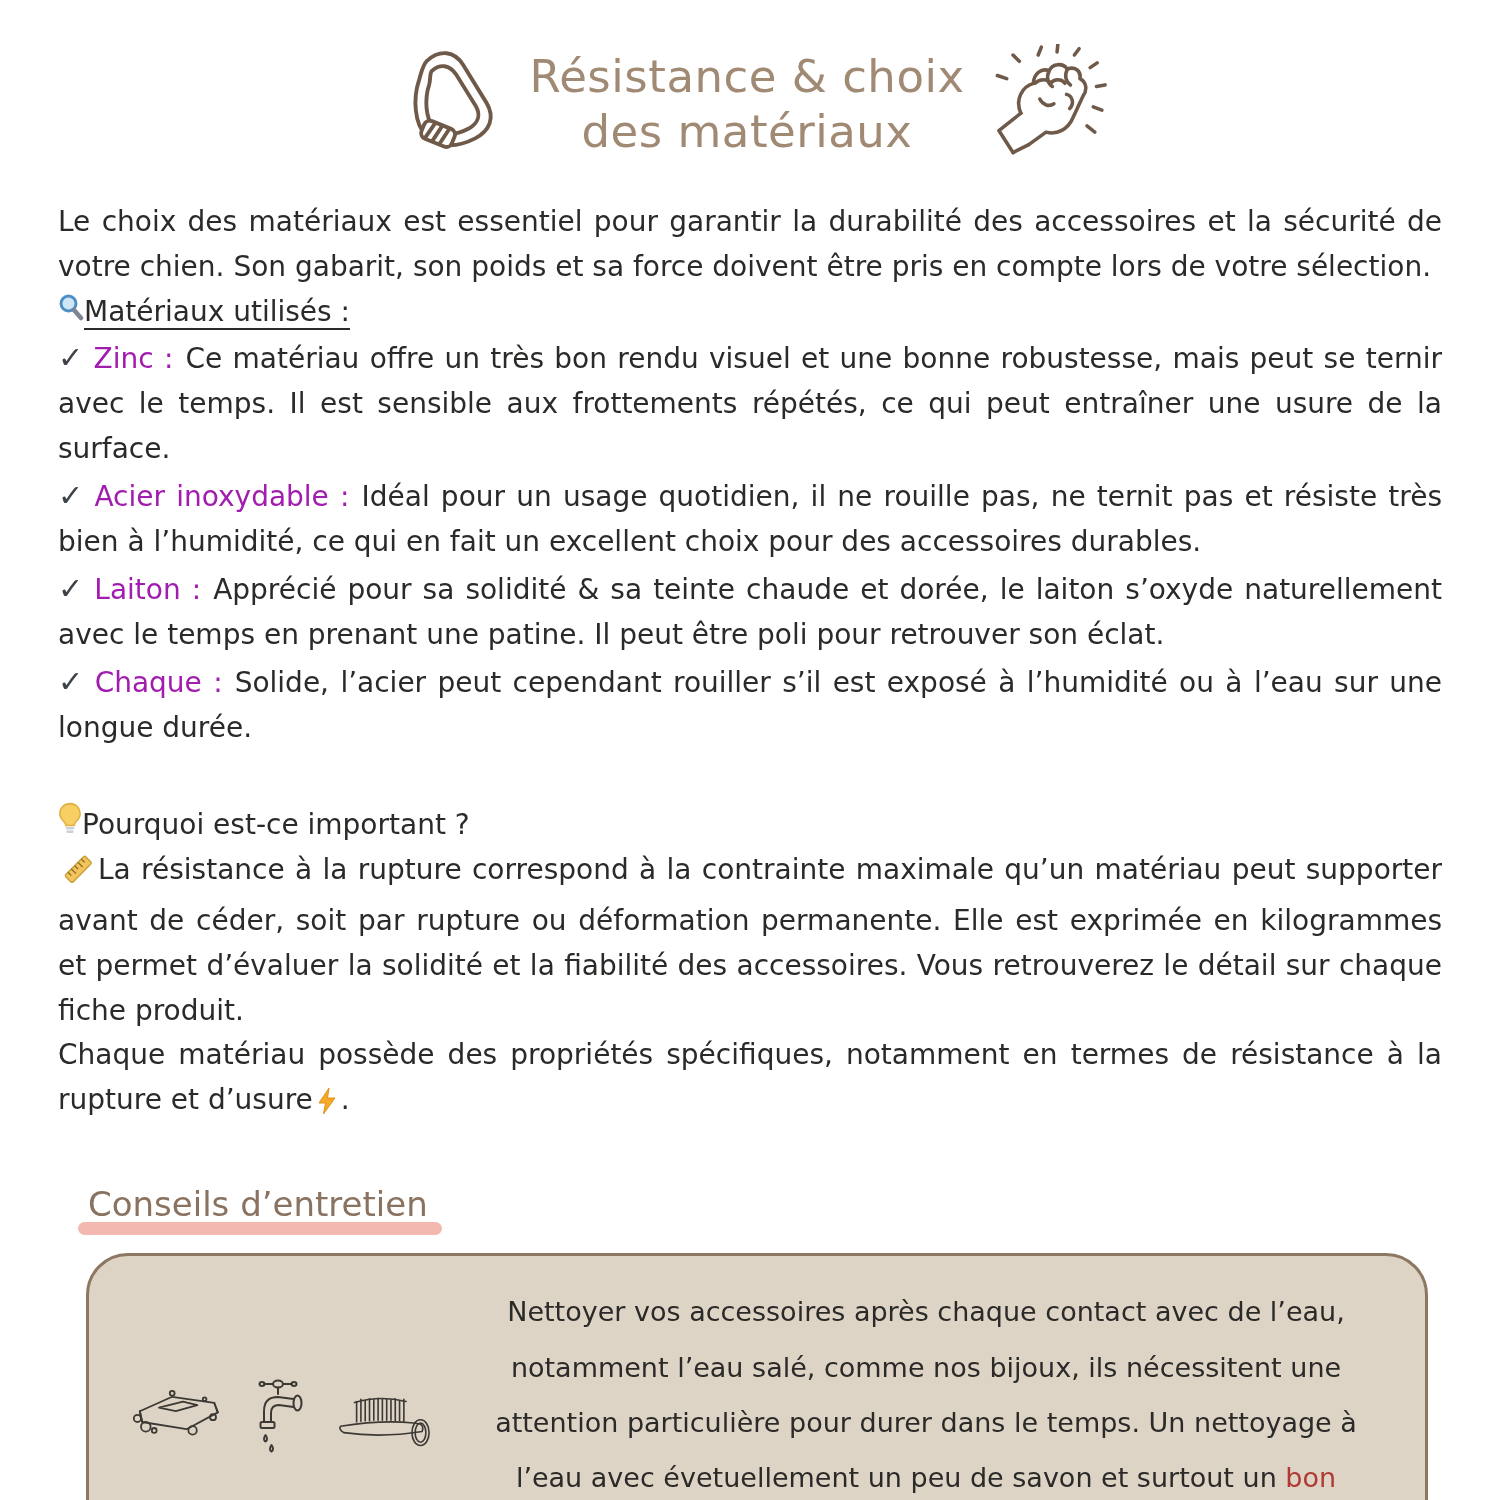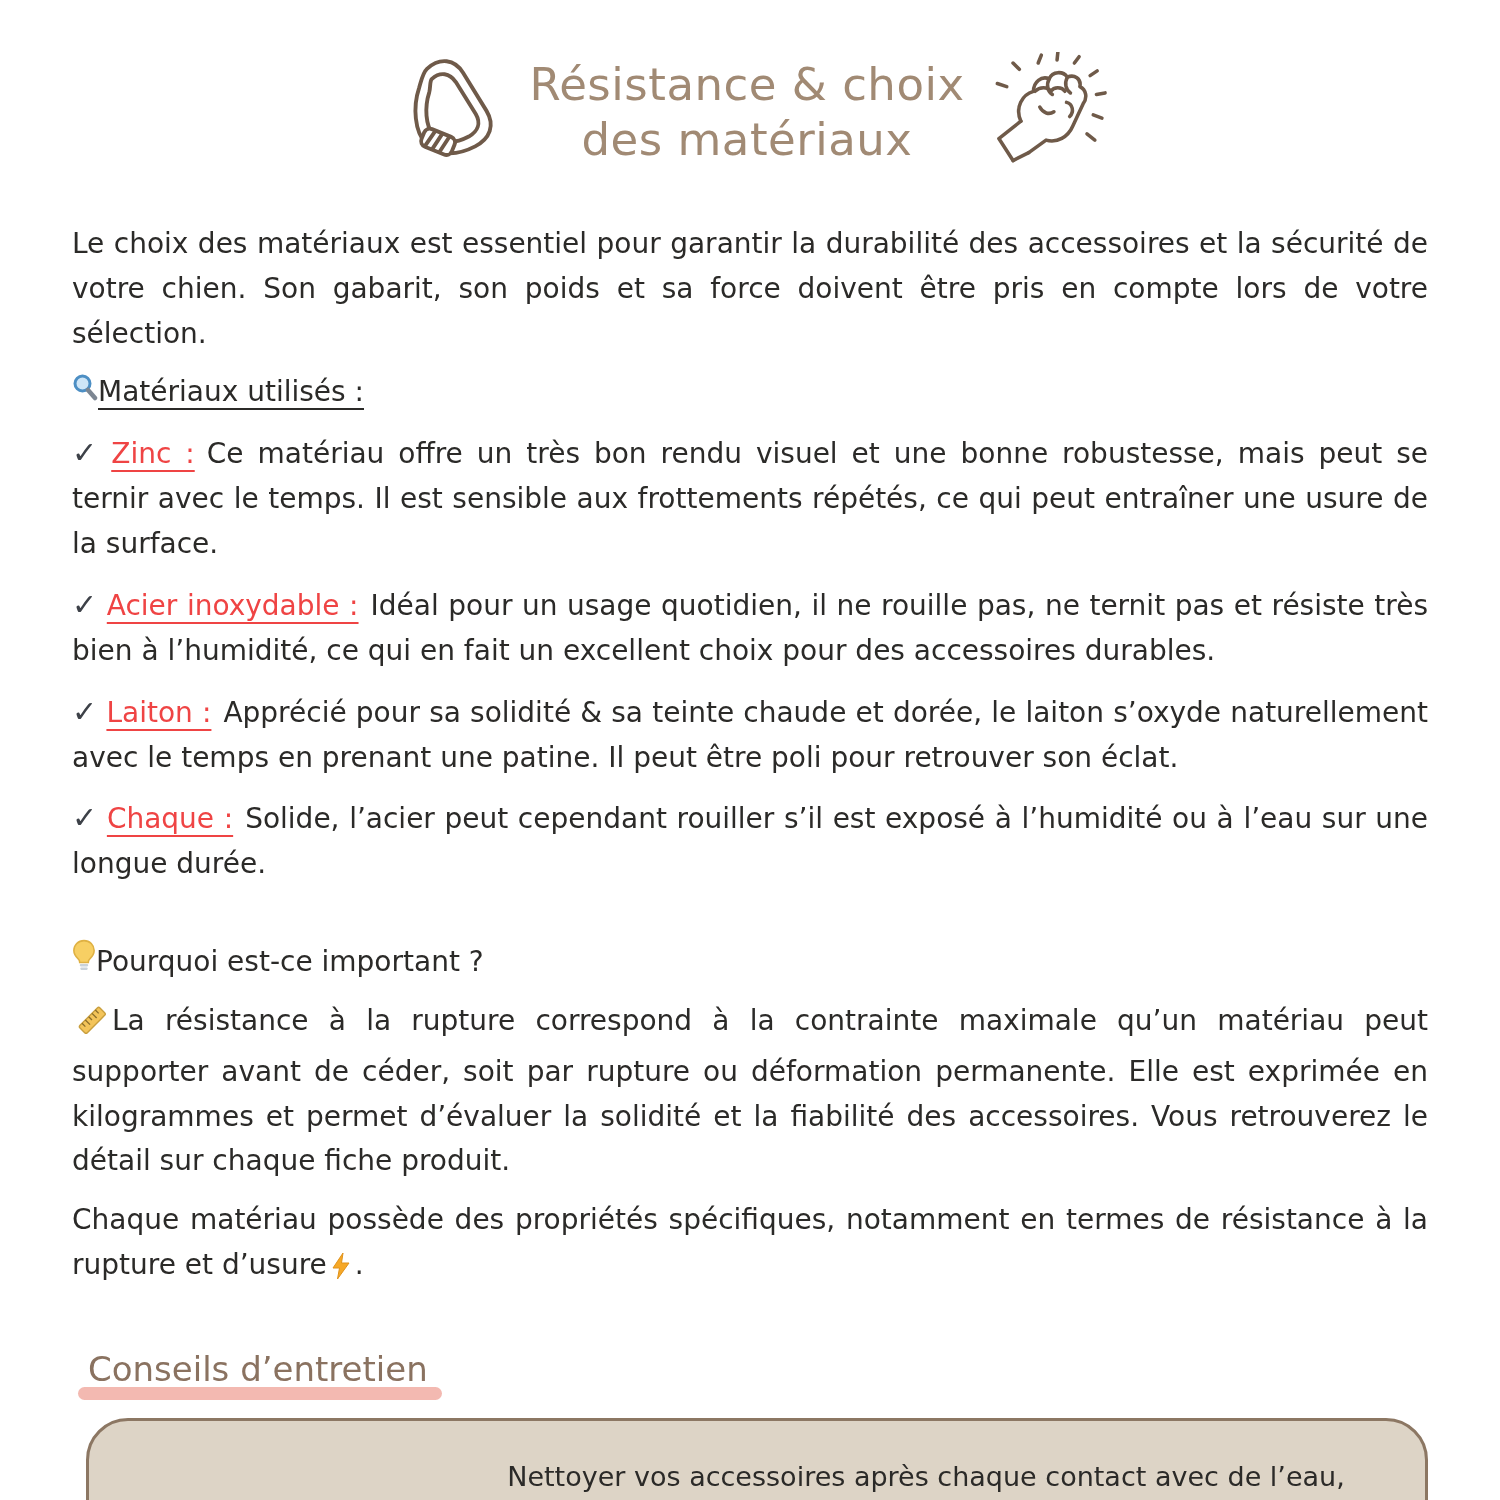--- a/index.html
+++ b/index.html
@@ -2,41 +2,41 @@
 <html><head>
 <meta charset="utf-8">
 <style>
   html,body{margin:0;padding:0;}
   body{
     width:1500px;height:1500px;overflow:hidden;background:#ffffff;
     font-family:"DejaVu Sans", sans-serif;color:#2b2a28;
   }
   .header{
     display:flex;justify-content:center;align-items:center;
-    gap:26px;padding-top:44px;margin-top:8px;
+    gap:26px;padding-top:44px;
   }
   .title{
     text-align:center;color:#a18a74;font-size:45px;line-height:1.22;
     letter-spacing:0.5px;
   }
   .content{
     padding:34px 58px 0 58px;font-size:28px;line-height:1.6;
   }
-  .content p{margin:14px;text-align:justify;}
+  .content p{margin:0;text-align:justify;}
   .materials-heading{
     display:flex;align-items:flex-end;text-align:left;
   }
   .materials-heading .mh-text{
     text-decoration:underline;text-underline-offset:7px;text-decoration-thickness:2px;
   }
   .check{
     color:#3d4148;font-weight:bold;margin-right:9px;font-size:30px;
   }
   .mat-label{
-    color:#ef4444;text-decoration:underline;text-underline-offset:7px;
+    color:#a21caf;text-underline-offset:7px;
     text-decoration-thickness:2px;margin-right:12px;
   }
   .importance{margin-top:52px;}
   .imp-heading{display:flex;align-items:center;text-align:left;}
   .inline-icon{display:inline-block;vertical-align:-6px;margin:0 4px;}
   .care{margin-top:48px;padding-left:28px;}
   .care-heading{
     display:inline-block;position:relative;font-size:34px;color:#8a7260;
     margin:0 0 22px 2px;z-index:0;
   }

